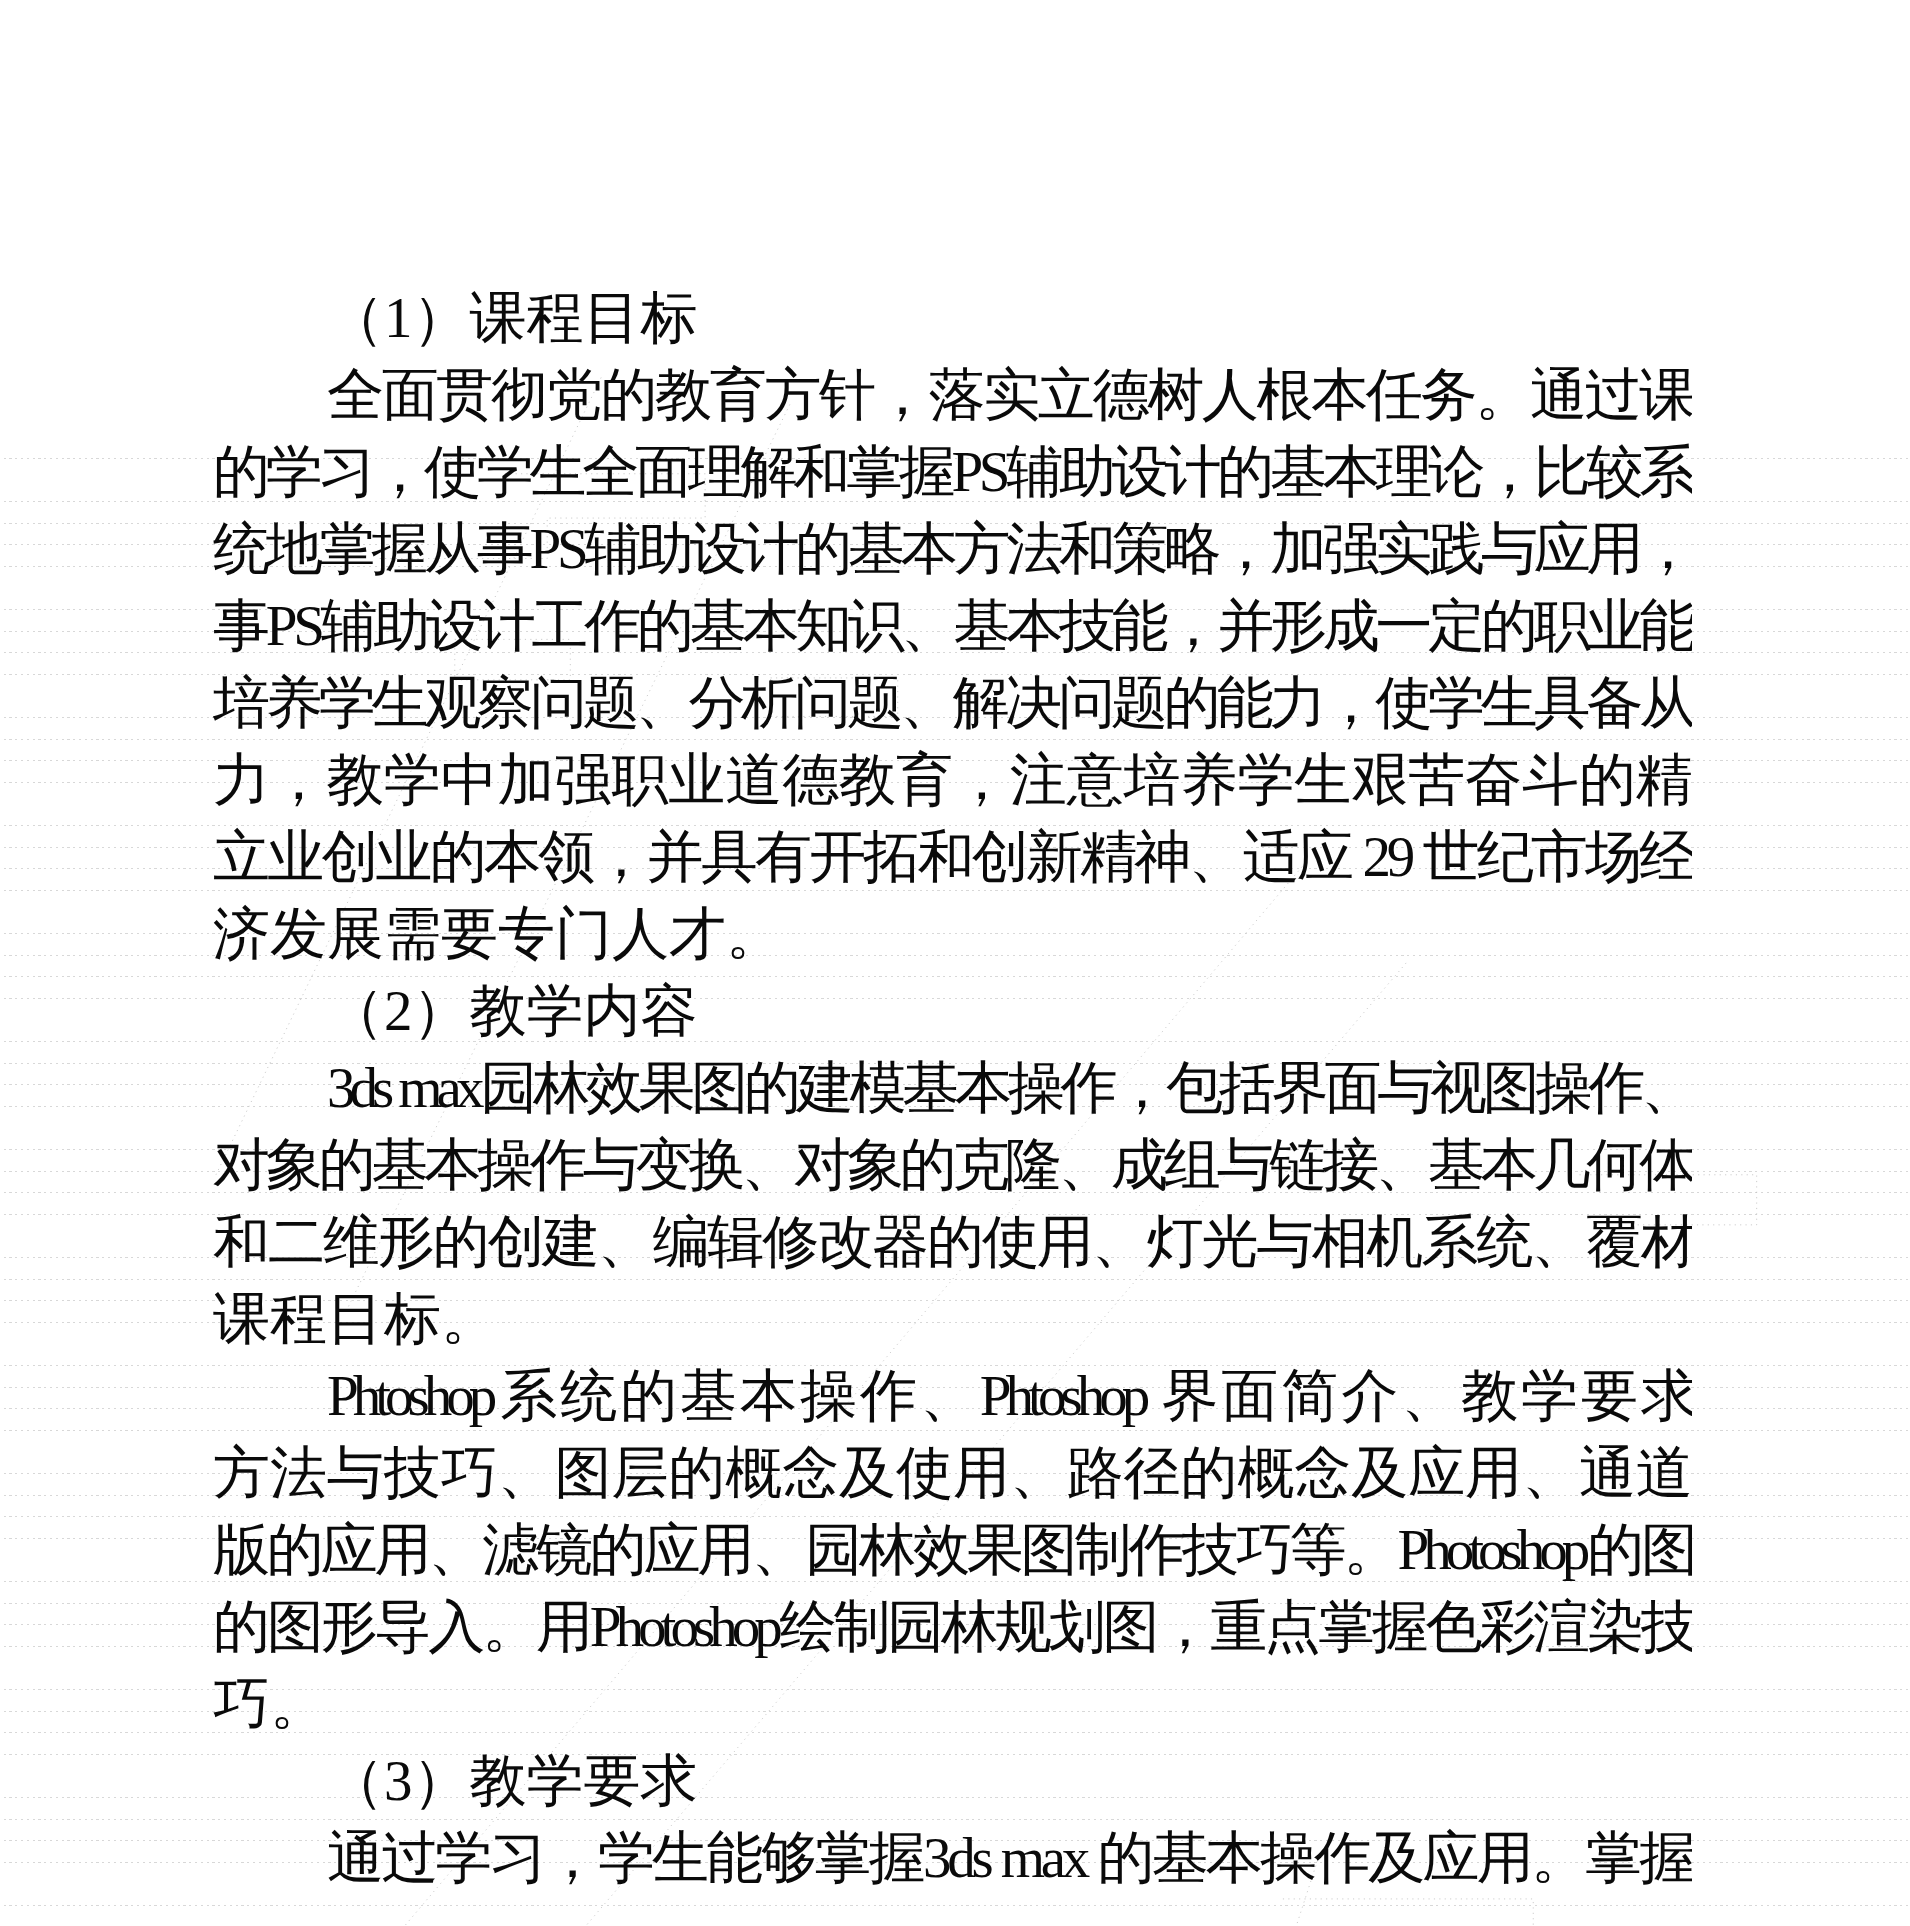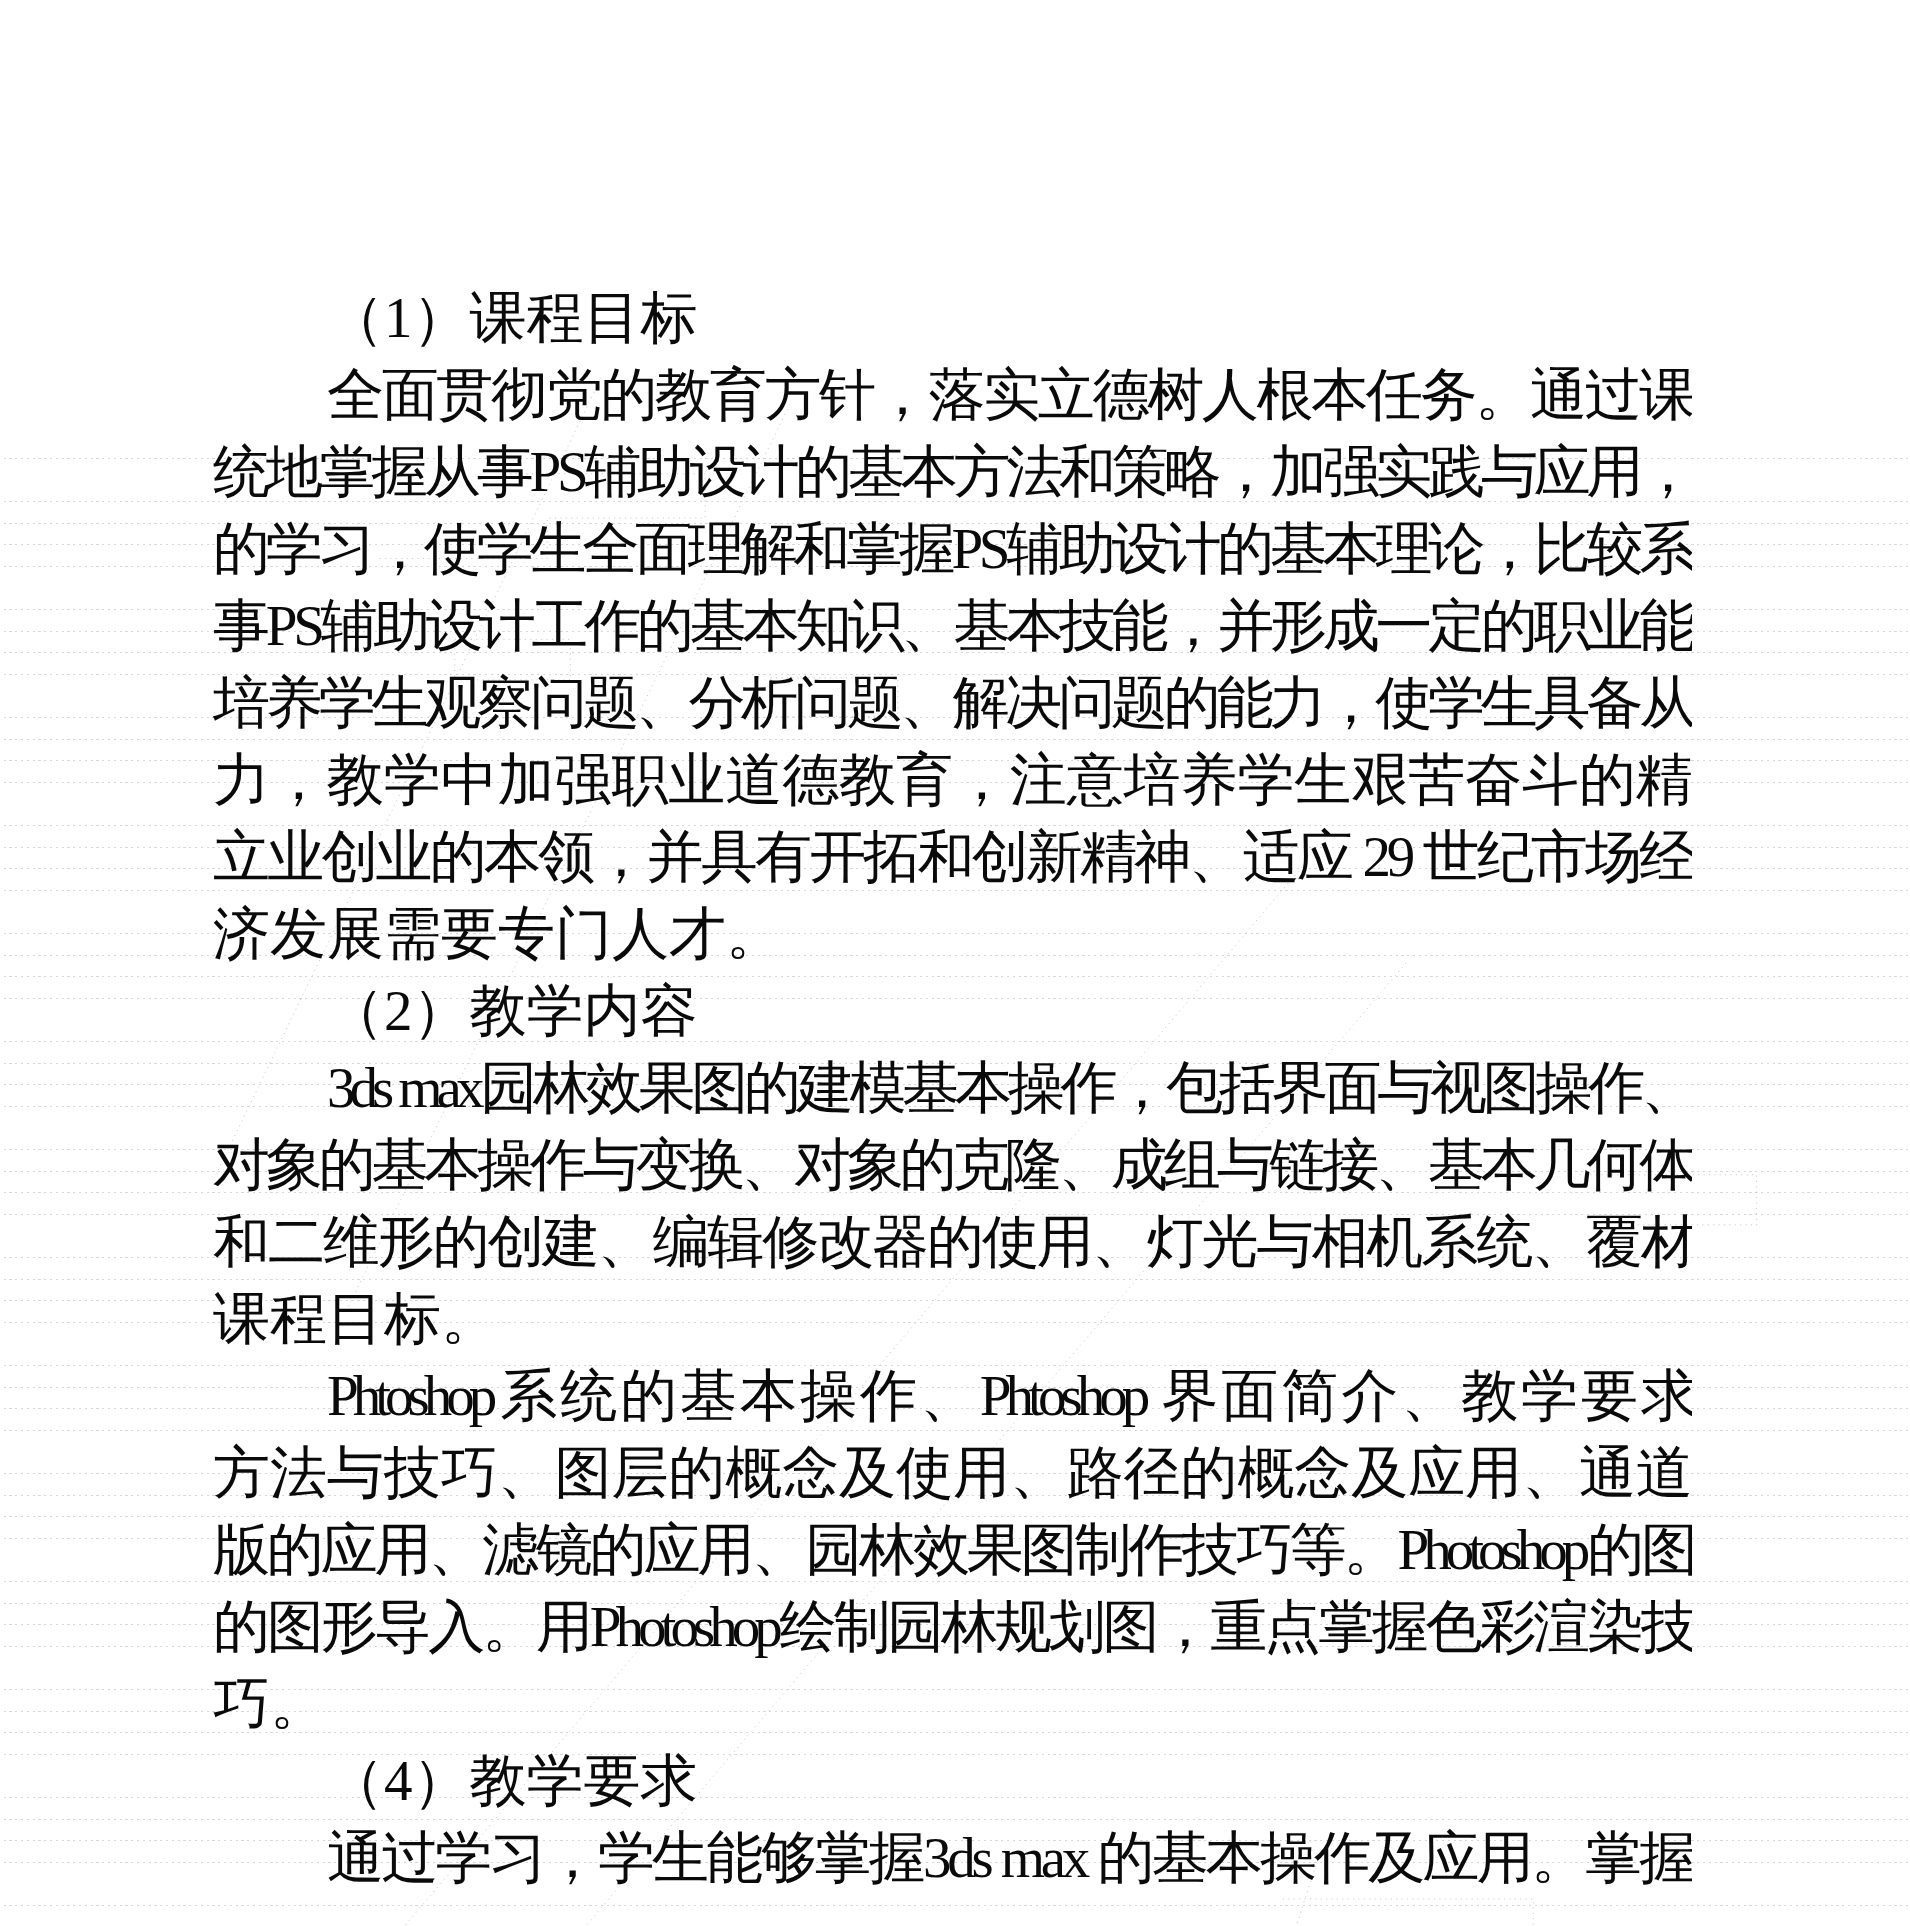--- a/index.html
+++ b/index.html
@@ -65,34 +65,34 @@
   <path d="M 3560 5620 L 4180 5620 L 4180 5760 L 4700 5760"></path>
   <path d="M 700 6100 L 1150 6100 L 1150 6220 L 1700 6220"></path>
   <path d="M 4100 3050 L 4560 3050 L 4560 3180 L 4240 3180"></path>
   <path d="M 1180 1660 l 300 0 l 0 105 l -300 0 z"></path>
   <path d="M 2000 1760 l 330 0 l 0 100 l -330 0 z"></path>
 </svg>
 
 <main class="textblock">
   <div class="ln l ind">（1）课程目标</div>
   <div class="ln j ind sq2">全面贯彻党的教育方针，落实立德树人根本任务。通过课程</div>
+  <div class="ln j sq2">的学习，使学生全面理解和掌握PS辅助设计的基本理论，比较系</div>
   <div class="ln j sq2">统地掌握从事PS辅助设计的基本方法和策略，加强实践与应用，</div>
-  <div class="ln j sq2">的学习，使学生全面理解和掌握PS辅助设计的基本理论，比较系</div>
   <div class="ln j sq2">事PS辅助设计工作的基本知识、基本技能，并形成一定的职业能</div>
   <div class="ln j sq2">培养学生观察问题、分析问题、解决问题的能力，使学生具备从</div>
   <div class="ln j sq0">力，教学中加强职业道德教育，注意培养学生艰苦奋斗的精神和</div>
   <div class="ln j sq2">立业创业的本领，并具有开拓和创新精神、适应 29 世纪市场经</div>
   <div class="ln l">济发展需要专门人才。</div>
   <div class="ln l ind">（2）教学内容</div>
   <div class="ln j ind sq3">3ds max园林效果图的建模基本操作，包括界面与视图操作、</div>
   <div class="ln j sq2">对象的基本操作与变换、对象的克隆、成组与链接、基本几何体</div>
   <div class="ln j sq3">和二维形的创建、编辑修改器的使用、灯光与相机系统、覆材质、</div>
   <div class="ln l">课程目标。</div>
   <div class="ln j ind sq3">Phtoshop系统的基本操作、Phtoshop 界面简介、教学要求</div>
   <div class="ln j sq0">方法与技巧、图层的概念及使用、路径的概念及应用、通道和蒙</div>
   <div class="ln j sq3">版的应用、滤镜的应用、园林效果图制作技巧等。Photoshop的图</div>
   <div class="ln j sq3">的图形导入。用Photoshop绘制园林规划图，重点掌握色彩渲染技</div>
   <div class="ln l">巧。</div>
-  <div class="ln l ind">（4）教学要求</div>
+  <div class="ln l ind">（3）教学要求</div>
   <div class="ln j ind sq2">通过学习，学生能够掌握3ds max 的基本操作及应用。掌握</div>
 
 </main>
 
 
 </body></html>

